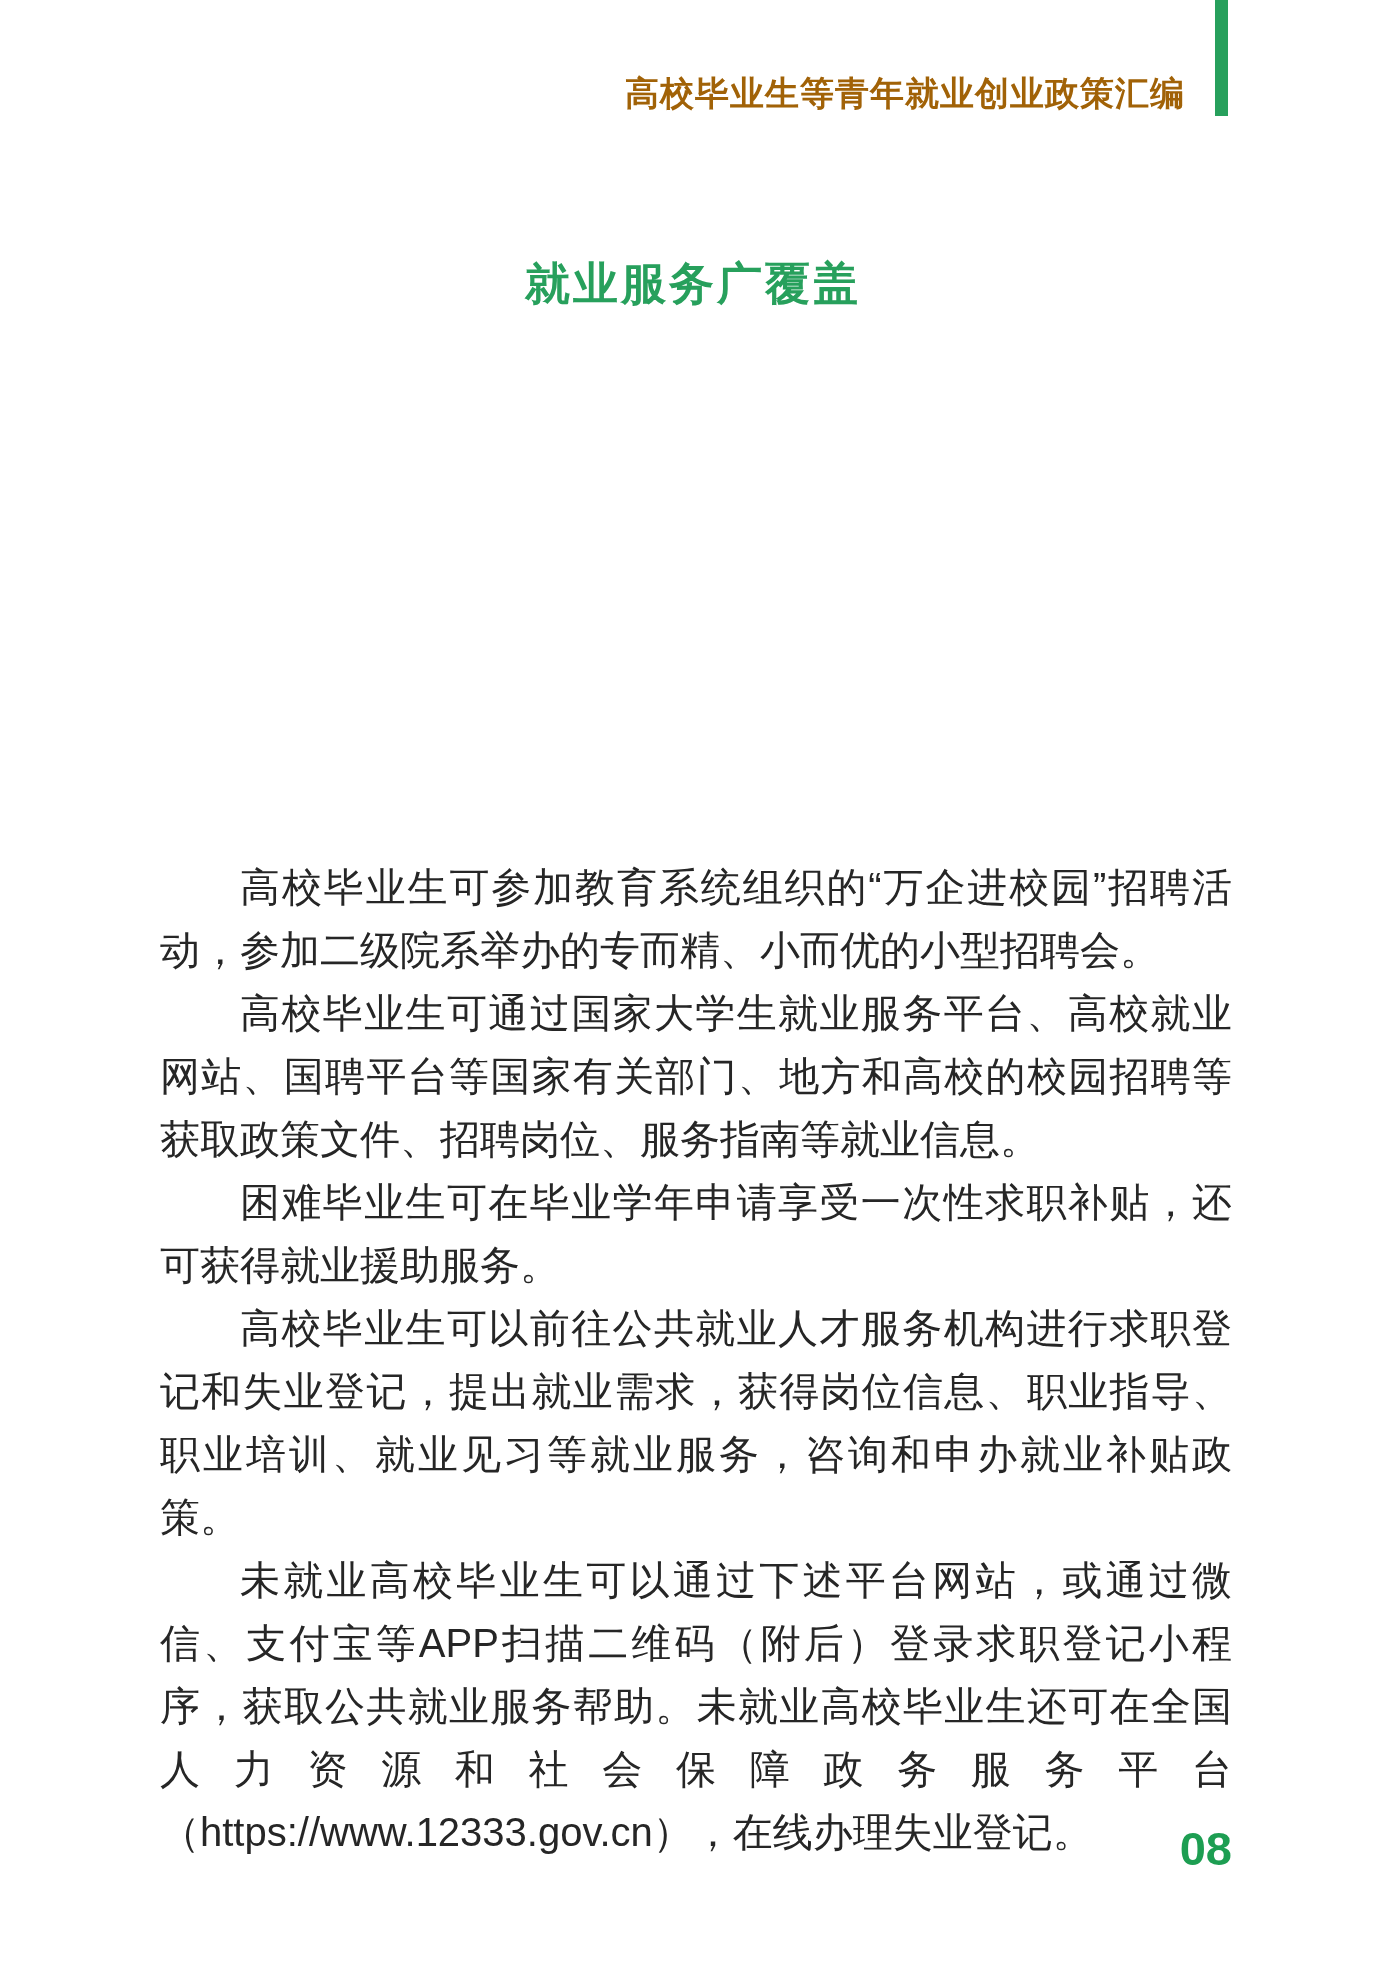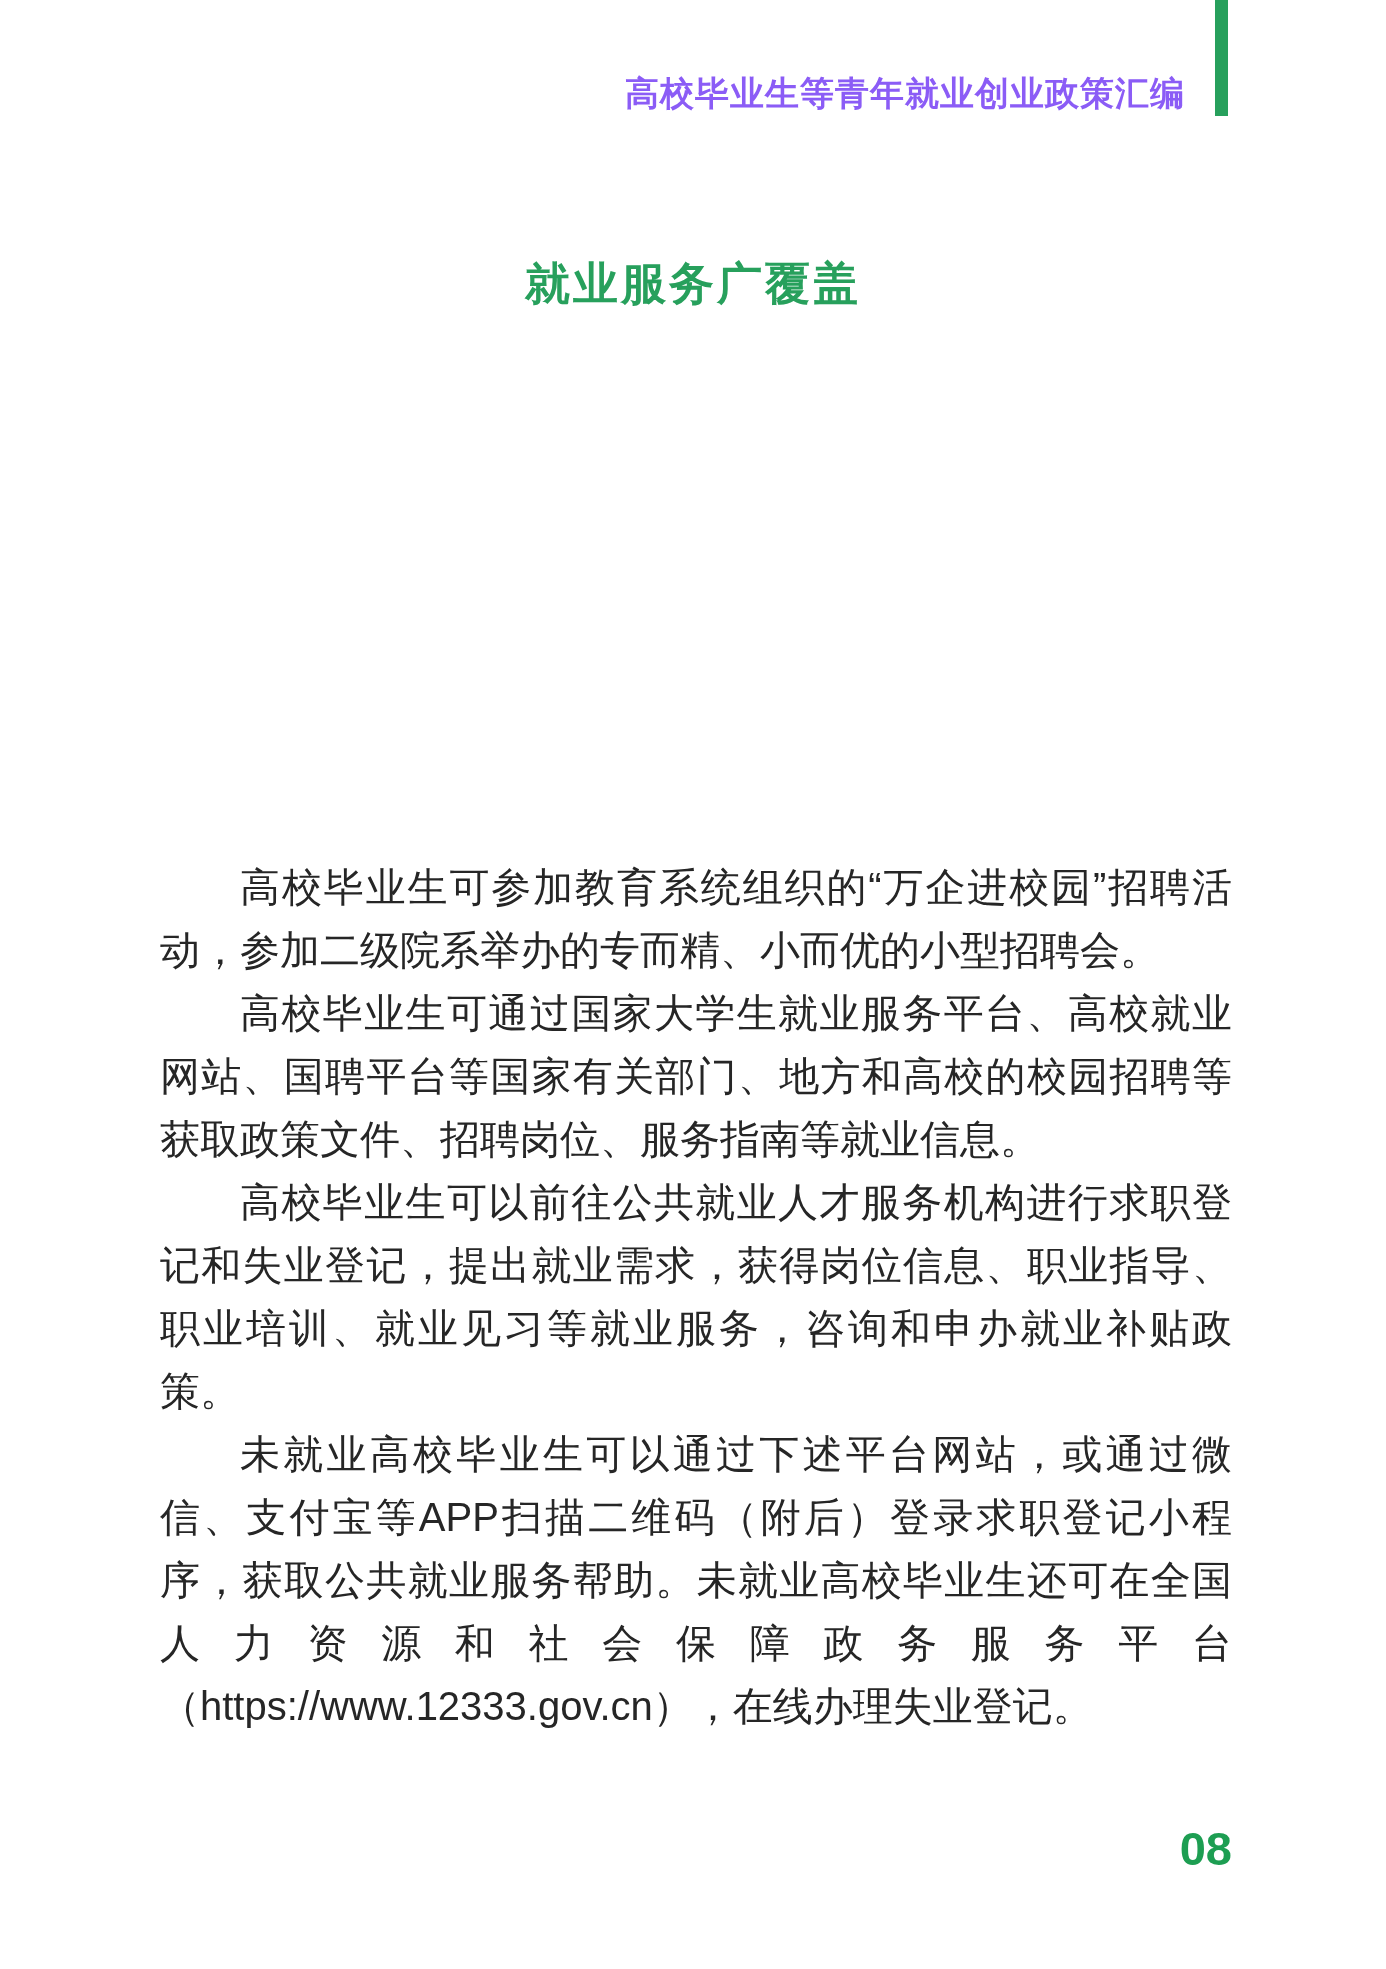--- a/index.html
+++ b/index.html
@@ -12,21 +12,21 @@
     font-family:"Liberation Sans", sans-serif;
   }
   
   .header-title{
     position:absolute;
     top:74px;
     right:201px;
     font-size:34px;
     line-height:38px;
     font-weight:bold;
-    color:#8b5cf6;
+    color:#a16207;
     letter-spacing:1px;
     white-space:nowrap;
   }
   .header-bar{
     position:absolute;
     top:0;
     left:1215px;
     width:13px;
     height:116px;
     background:#27a05c;
@@ -109,19 +109,20 @@
   <span class="header-title">高校毕业生等青年就业创业政策汇编</span>
 
   <div class="header-bar"></div>
 
   <h1 class="section-title">就业服务广覆盖</h1>
 
 
   <div class="body-text">
     <p>高校毕业生可参加教育系统组织的“万企进校园”招聘活动，参加二级院系举办的专而精、小而优的小型招聘会。</p>
     <p>高校毕业生可通过国家大学生就业服务平台、高校就业网站、国聘平台等国家有关部门、地方和高校的校园招聘等获取政策文件、招聘岗位、服务指南等就业信息。</p>
+    <p>困难毕业生可在毕业学年申请享受一次性求职补贴，还可获得就业援助服务。</p>
     <p>高校毕业生可以前往公共就业人才服务机构进行求职登记和失业登记，提出就业需求，获得岗位信息、职业指导、职业培训、就业见习等就业服务，咨询和申办就业补贴政策。</p>
     <p>未就业高校毕业生可以通过下述平台网站，或通过微信、支付宝等APP扫描二维码（附后）登录求职登记小程序，获取公共就业服务帮助。未就业高校毕业生还可在全国人力资源和社会保障政务服务平台（https://www.12333.gov.cn），在线办理失业登记。</p>
   </div>
 
   <div class="page-number">08</div>
 
 </div>
 
 </body></html>

